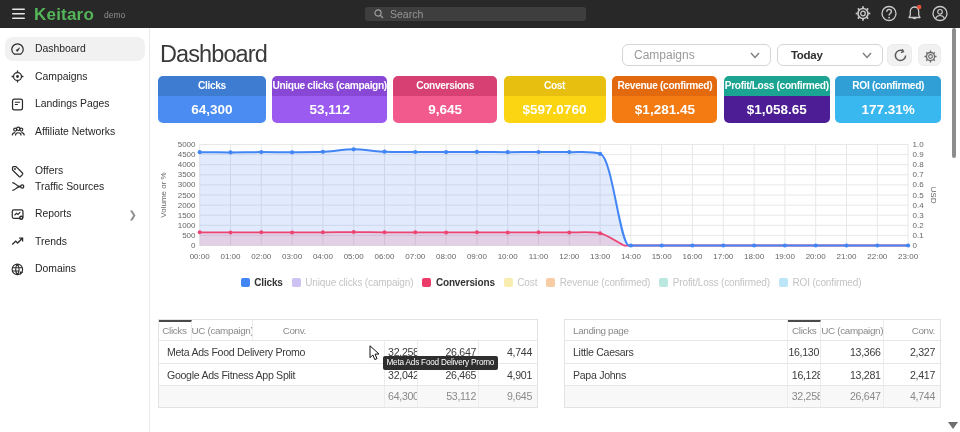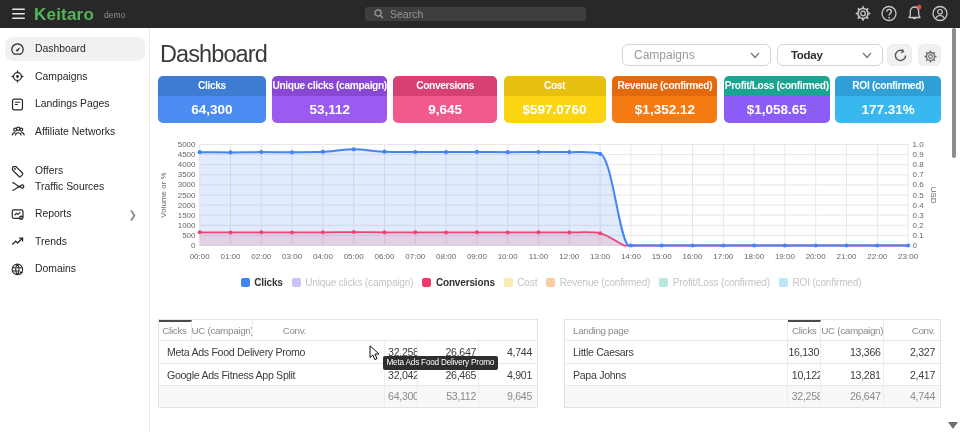--- a/index.html
+++ b/index.html
@@ -234,25 +234,25 @@
 <div class="card" style="left:393.4px;width:103.5px;">
   <div class="hd" style="background:#d64072;">Conversions</div>
   <div class="bd" style="background:#f25a8e;">9,645</div>
 </div>
 <div class="card" style="left:503.5px;width:102px;">
   <div class="hd" style="background:#e7bf10;">Cost</div>
   <div class="bd" style="background:#fbd511;">$597.0760</div>
 </div>
 <div class="card" style="left:612.3px;width:105.2px;">
   <div class="hd" style="background:#e2690e;">Revenue (confirmed)</div>
-  <div class="bd" style="background:#f47a12;">$1,352.12</div>
+  <div class="bd" style="background:#f47a12;">$1,281.45</div>
 </div>
 <div class="card" style="left:723.7px;width:106.1px;">
   <div class="hd" style="background:#1ca492;">Profit/Loss (confirmed)</div>
-  <div class="bd" style="background:#8b5cf6;">$1,058.65</div>
+  <div class="bd" style="background:#4c1d95;">$1,058.65</div>
 </div>
 <div class="card" style="left:835.2px;width:106.1px;">
   <div class="hd" style="background:#2f9fd6;">ROI (confirmed)</div>
   <div class="bd" style="background:#39b8f0;">177.31%</div>
 </div>
 
 <svg style="position:absolute;left:150px;top:128px" width="800" height="148" viewBox="150 128 800 148">
 <g stroke="#e8e8e8" stroke-width="1">
       <line x1="199.7" y1="144.5" x2="199.7" y2="245.5"></line>
       <line x1="230.5" y1="144.5" x2="230.5" y2="245.5"></line>
@@ -441,21 +441,21 @@
 <div class="td" style="width:224px;padding-left:8px;">Little Caesars</div>
 <div class="td num" style="width:33px;">
         <div style="width:37px;text-align:left;padding-right:3px;">16,130</div>
       </div>
 <div class="td num" style="width:62.5px;padding-right:2px;">13,366</div>
 <div class="td num" style="width:56.5px;padding-right:5px;">2,327</div>
 </div>
 <div class="tr" style="height:22.6px;line-height:22px;">
 <div class="td" style="width:224px;padding-left:8px;">Papa Johns</div>
 <div class="td num" style="width:33px;">
-        <div style="width:37px;text-align:right;padding-right:3px;">10,122</div>
+        <div style="width:37px;text-align:right;padding-right:3px;">16,128</div>
       </div>
 <div class="td num" style="width:62.5px;padding-right:2px;">13,281</div>
 <div class="td num" style="width:56.5px;padding-right:5px;">2,417</div>
 </div>
 <div class="tr tfoot" style="height:20.8px;line-height:20.5px;">
 <div class="td" style="width:224px;"></div>
 <div class="td num" style="width:33px;">
         <div style="width:37px;text-align:right;padding-right:3px;">32,258</div>
       </div>
 <div class="td num" style="width:62.5px;padding-right:2px;">26,647</div>

